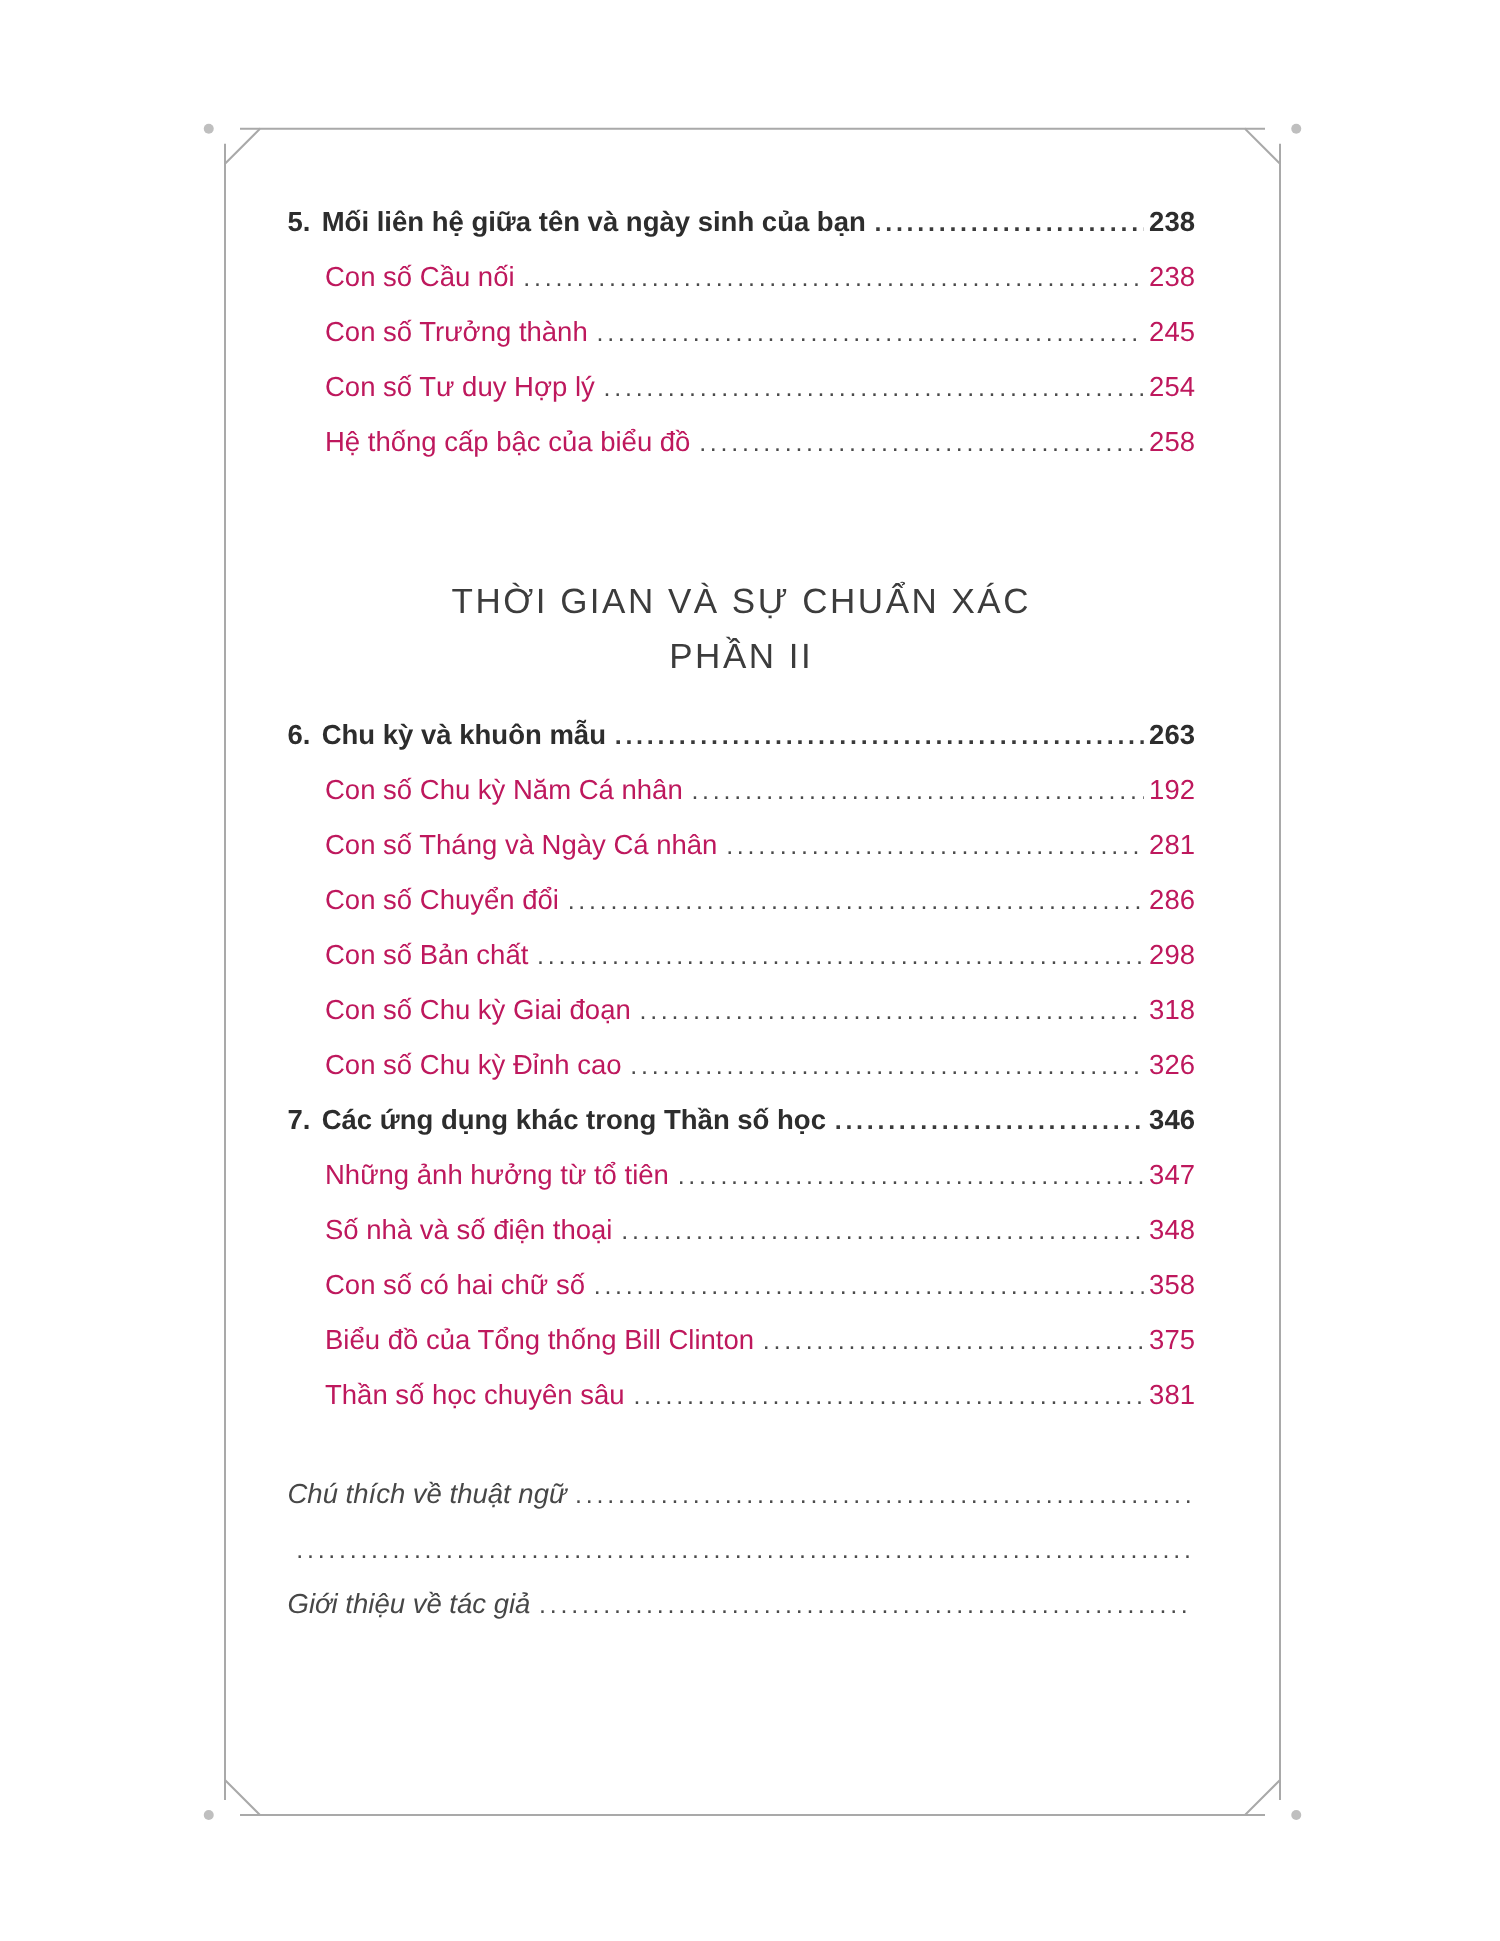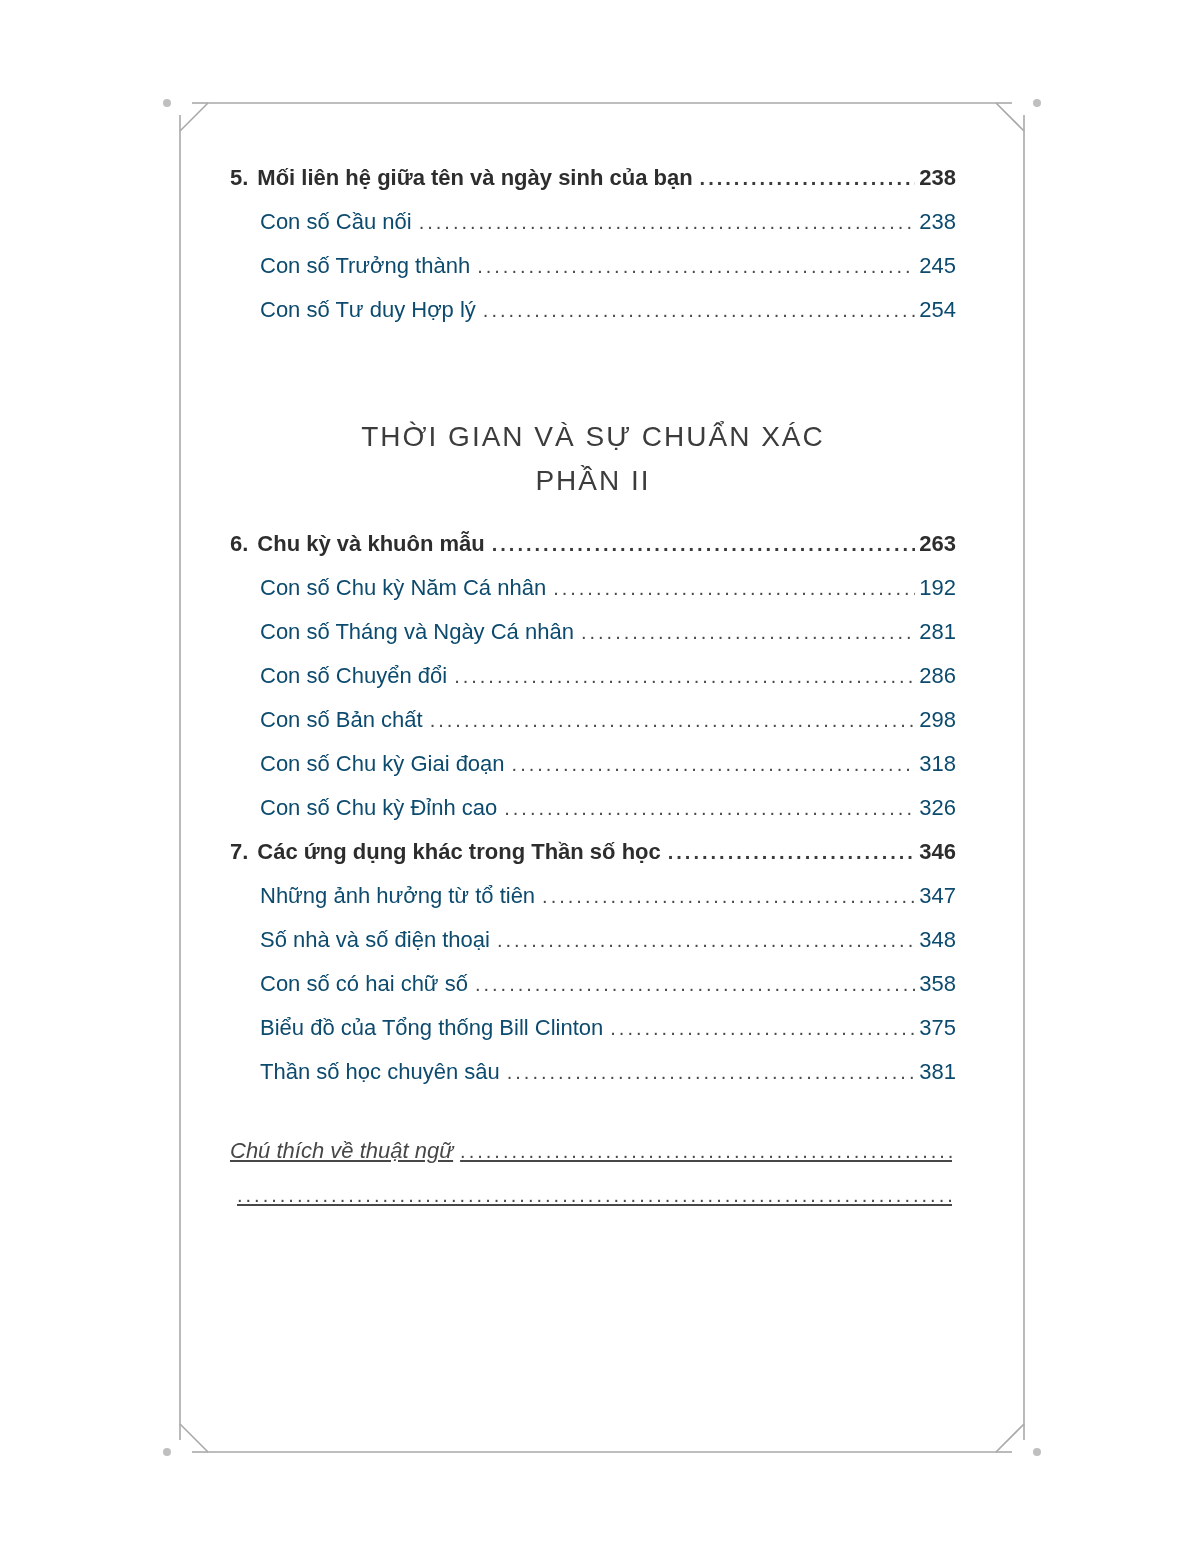--- a/index.html
+++ b/index.html
@@ -37,21 +37,21 @@
     line-height: 44px;
     font-size: 22px;
     white-space: nowrap;
   }
   .chapter-entry {
     font-weight: 700;
     color: #2d2d2d;
   }
   .sub-entry {
     padding-left: 30px;
-    color: #0c4a6e;
+    color: #be185d;
   }
   .num { margin-right: 9px; flex: none; }
   .title { flex: none; }
   .leader {
     flex: 1 1 auto;
     overflow: hidden;
     white-space: nowrap;
     margin: 0 4px 0 7px;
     min-width: 20px;
   }
@@ -79,21 +79,20 @@
     line-height: 44px;
     font-size: 28px;
     letter-spacing: 2px;
   }
   .back-matter {
     margin-top: 35px;
   }
   .italic-entry {
     font-style: italic;
     color: #474747;
-    text-decoration: underline;
   }
 </style>
 </head>
 <body>
 
 <div class="page">
 
   <svg class="frame-svg" viewBox="0 0 1200 1553" xmlns="http://www.w3.org/2000/svg">
     <g stroke="#a9a9a9" stroke-width="1.6" fill="none">
 
@@ -131,20 +130,25 @@
       <div class="entry sub-entry">
         <span class="title">Con số Trưởng thành</span>
         <span class="leader"></span>
         <span class="pagenum">245</span>
       </div>
       <div class="entry sub-entry">
         <span class="title">Con số Tư duy Hợp lý</span>
         <span class="leader"></span>
         <span class="pagenum">254</span>
       </div>
+      <div class="entry sub-entry">
+        <span class="title">Hệ thống cấp bậc của biểu đồ</span>
+        <span class="leader"></span>
+        <span class="pagenum">258</span>
+      </div>
       <div class="part-heading">
         <div class="part-line">THỜI GIAN VÀ SỰ CHUẨN XÁC</div>
         <div class="part-line">PHẦN II</div>
       </div>
       <div class="entry chapter-entry">
         <span class="num">6.</span>
         <span class="title">Chu kỳ và khuôn mẫu</span>
         <span class="leader"></span>
         <span class="pagenum">263</span>
       </div>
@@ -210,16 +214,20 @@
         <span class="pagenum">381</span>
       </div>
       <div class="back-matter">
         <div class="entry italic-entry">
           <span class="title">Chú thích về thuật ngữ</span>
           <span class="leader"></span>
         </div>
         <div class="entry italic-entry">
           <span class="leader"></span>
         </div>
+        <div class="entry italic-entry">
+          <span class="title">Giới thiệu về tác giả</span>
+          <span class="leader"></span>
+        </div>
       </div>
     </div>
 
 </div>
 
 </body></html>

